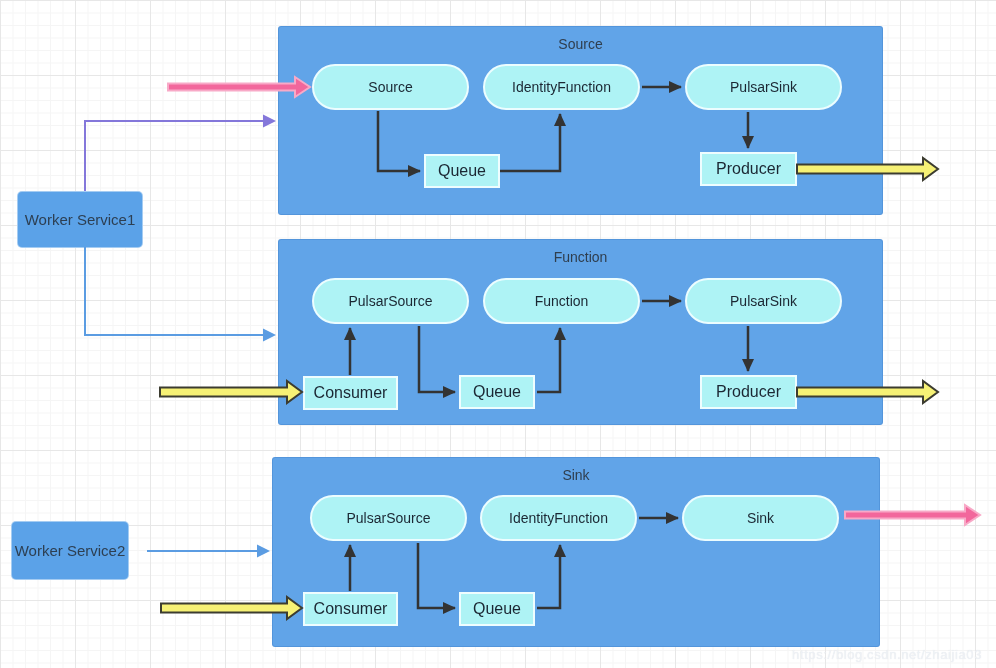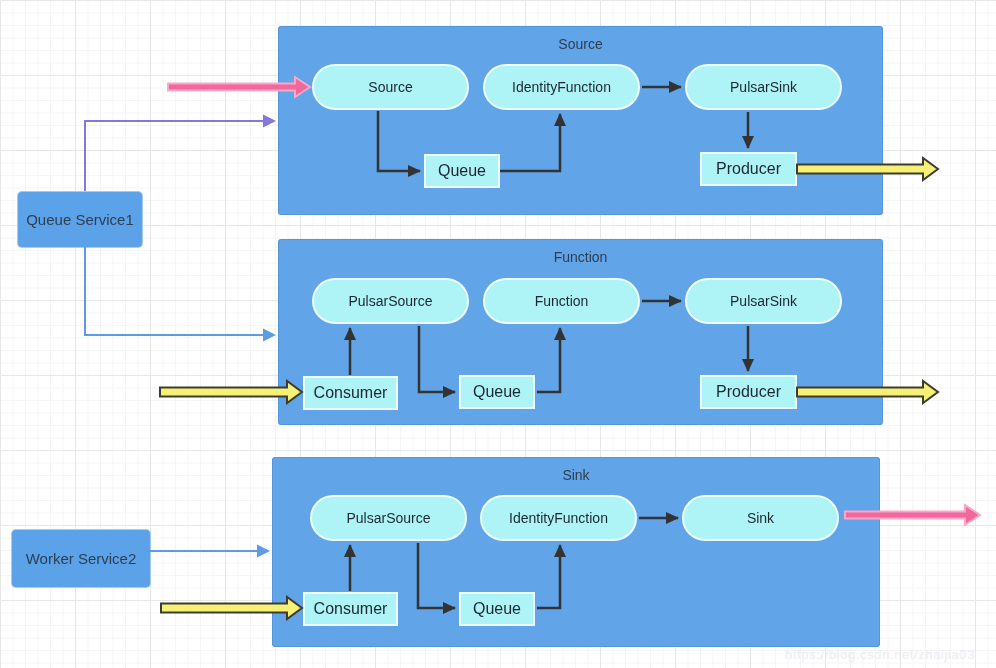--- a/index.html
+++ b/index.html
@@ -34,21 +34,21 @@
     font-size:16px;font-weight:500;color:#1b2733;z-index:2;
   }
   .worker{
     position:absolute;background:#5ba2e8;border-radius:5px;
     border:1px solid rgba(255,255,255,0.45);box-sizing:border-box;
     display:flex;align-items:center;justify-content:center;
     font-size:15px;color:#2d3f52;z-index:2;
   }
   .overlay{position:absolute;left:0;top:0;width:996px;height:668px;z-index:3;pointer-events:none;}
   .watermark{
-    position:absolute;right:21px;bottom:6px;font-size:13px;letter-spacing:0.6px;
+    position:absolute;right:14px;bottom:6px;font-size:13px;letter-spacing:0.6px;
     color:rgba(238,241,245,0.95);z-index:4;
     text-shadow:0 0 1px rgba(170,178,188,0.35);
     margin-top:28px;
   }
 </style>
 </head>
 <body>
 
 <div class="canvas">
 
@@ -56,23 +56,23 @@
     <div class="panel-title">Source</div>
   </div>
   <div class="panel" style="left:278px;top:239px;width:605px;height:186px;">
     <div class="panel-title">Function</div>
   </div>
   <div class="panel" style="left:272px;top:457px;width:608px;height:190px;">
     <div class="panel-title">Sink</div>
   </div>
 
   <div class="worker" style="left:17px;top:191px;width:126px;height:57px;">
-    <span>Queue Service1</span>
+    <span>Worker Service1</span>
   </div>
-  <div class="worker" style="left:11px;top:521px;width:140px;height:59px;margin-top:8px;">
+  <div class="worker" style="left:11px;top:521px;width:118px;height:59px;">
     <span>Worker Service2</span>
   </div>
 
   <div class="pill" style="left:312px;top:64px;">
     <span>Source</span>
   </div>
   <div class="pill" style="left:483px;top:64px;">
     <span>IdentityFunction</span>
   </div>
   <div class="pill" style="left:685px;top:64px;">

